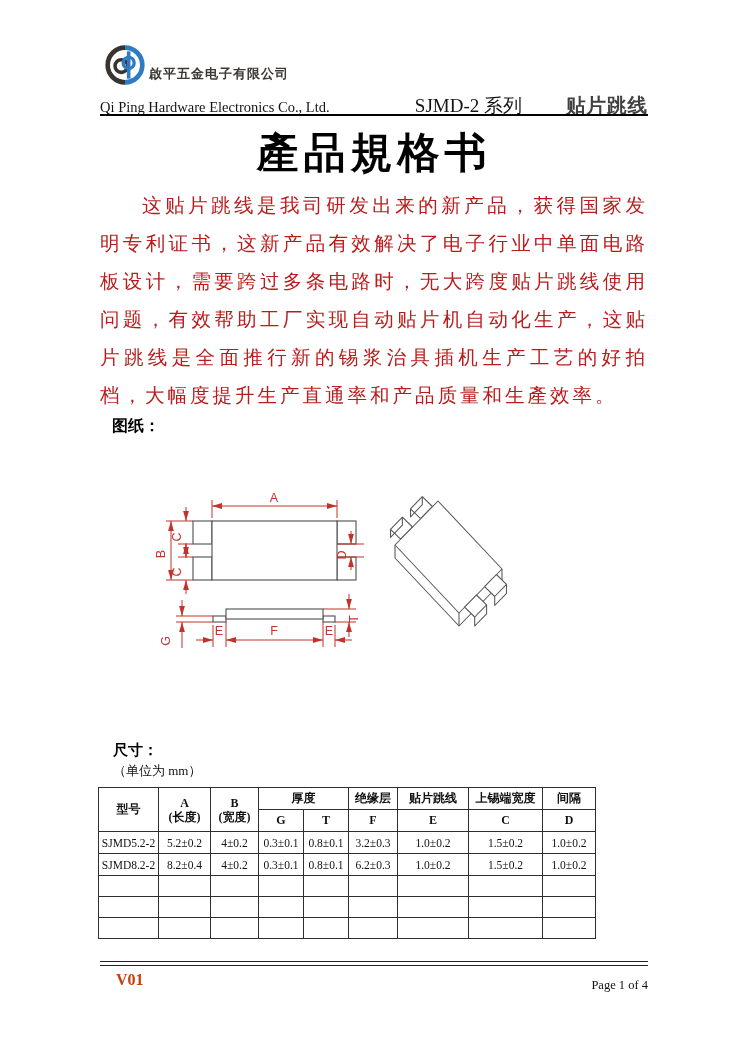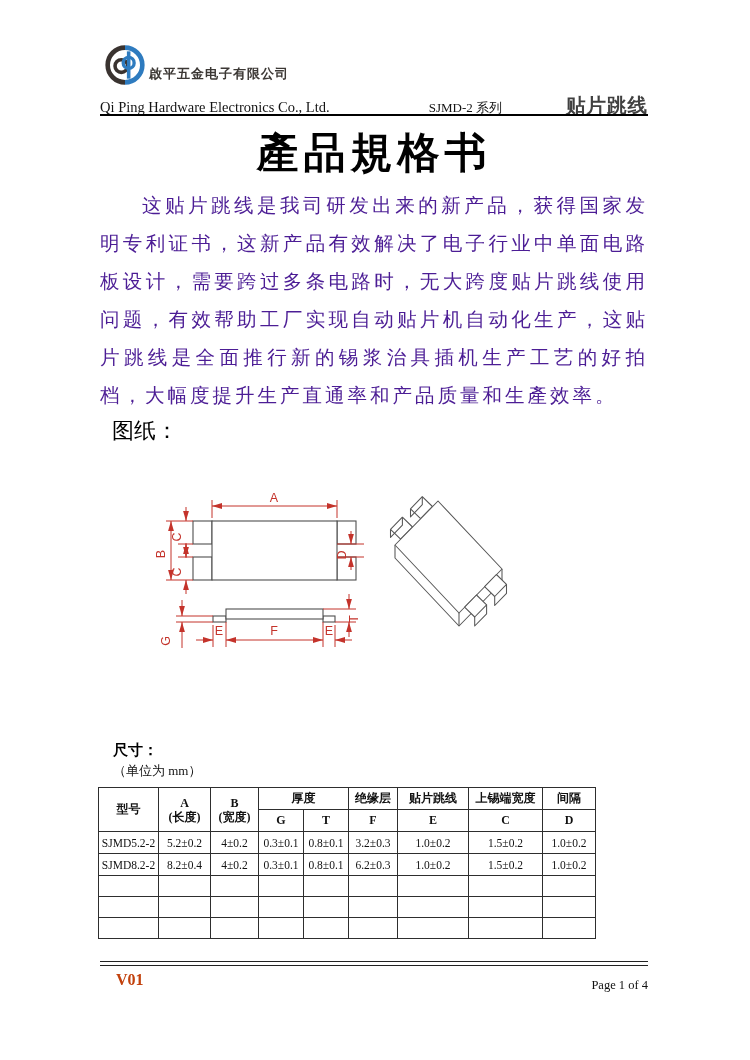--- a/index.html
+++ b/index.html
@@ -12,46 +12,46 @@
 
   
   .logo-row{top:44px;left:104px;display:flex;align-items:flex-end;}
   .logo-svg{width:42px;height:42px;display:block;}
   .company-cn{
     font-family:"Liberation Sans","DejaVu Sans",sans-serif;
     font-weight:bold;font-size:13px;color:#3c3835;margin:0 0 3px 3px;letter-spacing:1px;
   }
   .sub-row{top:92px;left:100px;width:548px;display:flex;align-items:baseline;gap:34px;}
   .company-en{font-size:14.5px;color:#141414;flex:1 1 auto;}
-  .series{font-size:13px;color:#141414;margin-right:30px;}
+  .series{font-size:19px;color:#141414;margin-right:10px;}
   .product{
     font-family:"Liberation Sans","DejaVu Sans",sans-serif;
     font-weight:bold;font-size:19.5px;color:#404040;letter-spacing:1px;
   }
   .header-rule{top:114px;left:100px;width:548px;height:0;border-top:2.6px solid #000;}
 
   
   .doc-title{
     top:125px;left:100px;width:548px;text-align:center;
     font-family:"Liberation Sans","DejaVu Sans",sans-serif;
     font-weight:bold;font-size:42px;letter-spacing:5px;color:#000;
   }
 
   
   .intro{
     top:187px;left:100px;width:548px;
     font-size:19.5px;line-height:38px;letter-spacing:3px;
-    text-align:justify;text-indent:2.15em;color:#4c1d95;
+    text-align:justify;text-indent:2.15em;color:#b91c1c;
   }
 
   
   .sec-drawing{
     top:416px;left:112px;
     font-family:"Liberation Sans","DejaVu Sans",sans-serif;
-    font-weight:normal;font-size:22px;color:#000;text-align:right;
+    font-weight:bold;font-size:16px;color:#000;text-align:right;
   }
   .sec-size{top:741px;left:113px;font-weight:bold;font-size:15px;color:#000;}
   .unit-note{top:762px;left:113px;font-size:13px;color:#111;}
 
   
   .drawing-wrap{top:470px;left:140px;width:460px;height:220px;}
   .dim-label{
     font-family:"Liberation Sans","DejaVu Sans",sans-serif;
     font-size:12.5px;fill:#c4332b;
   }

